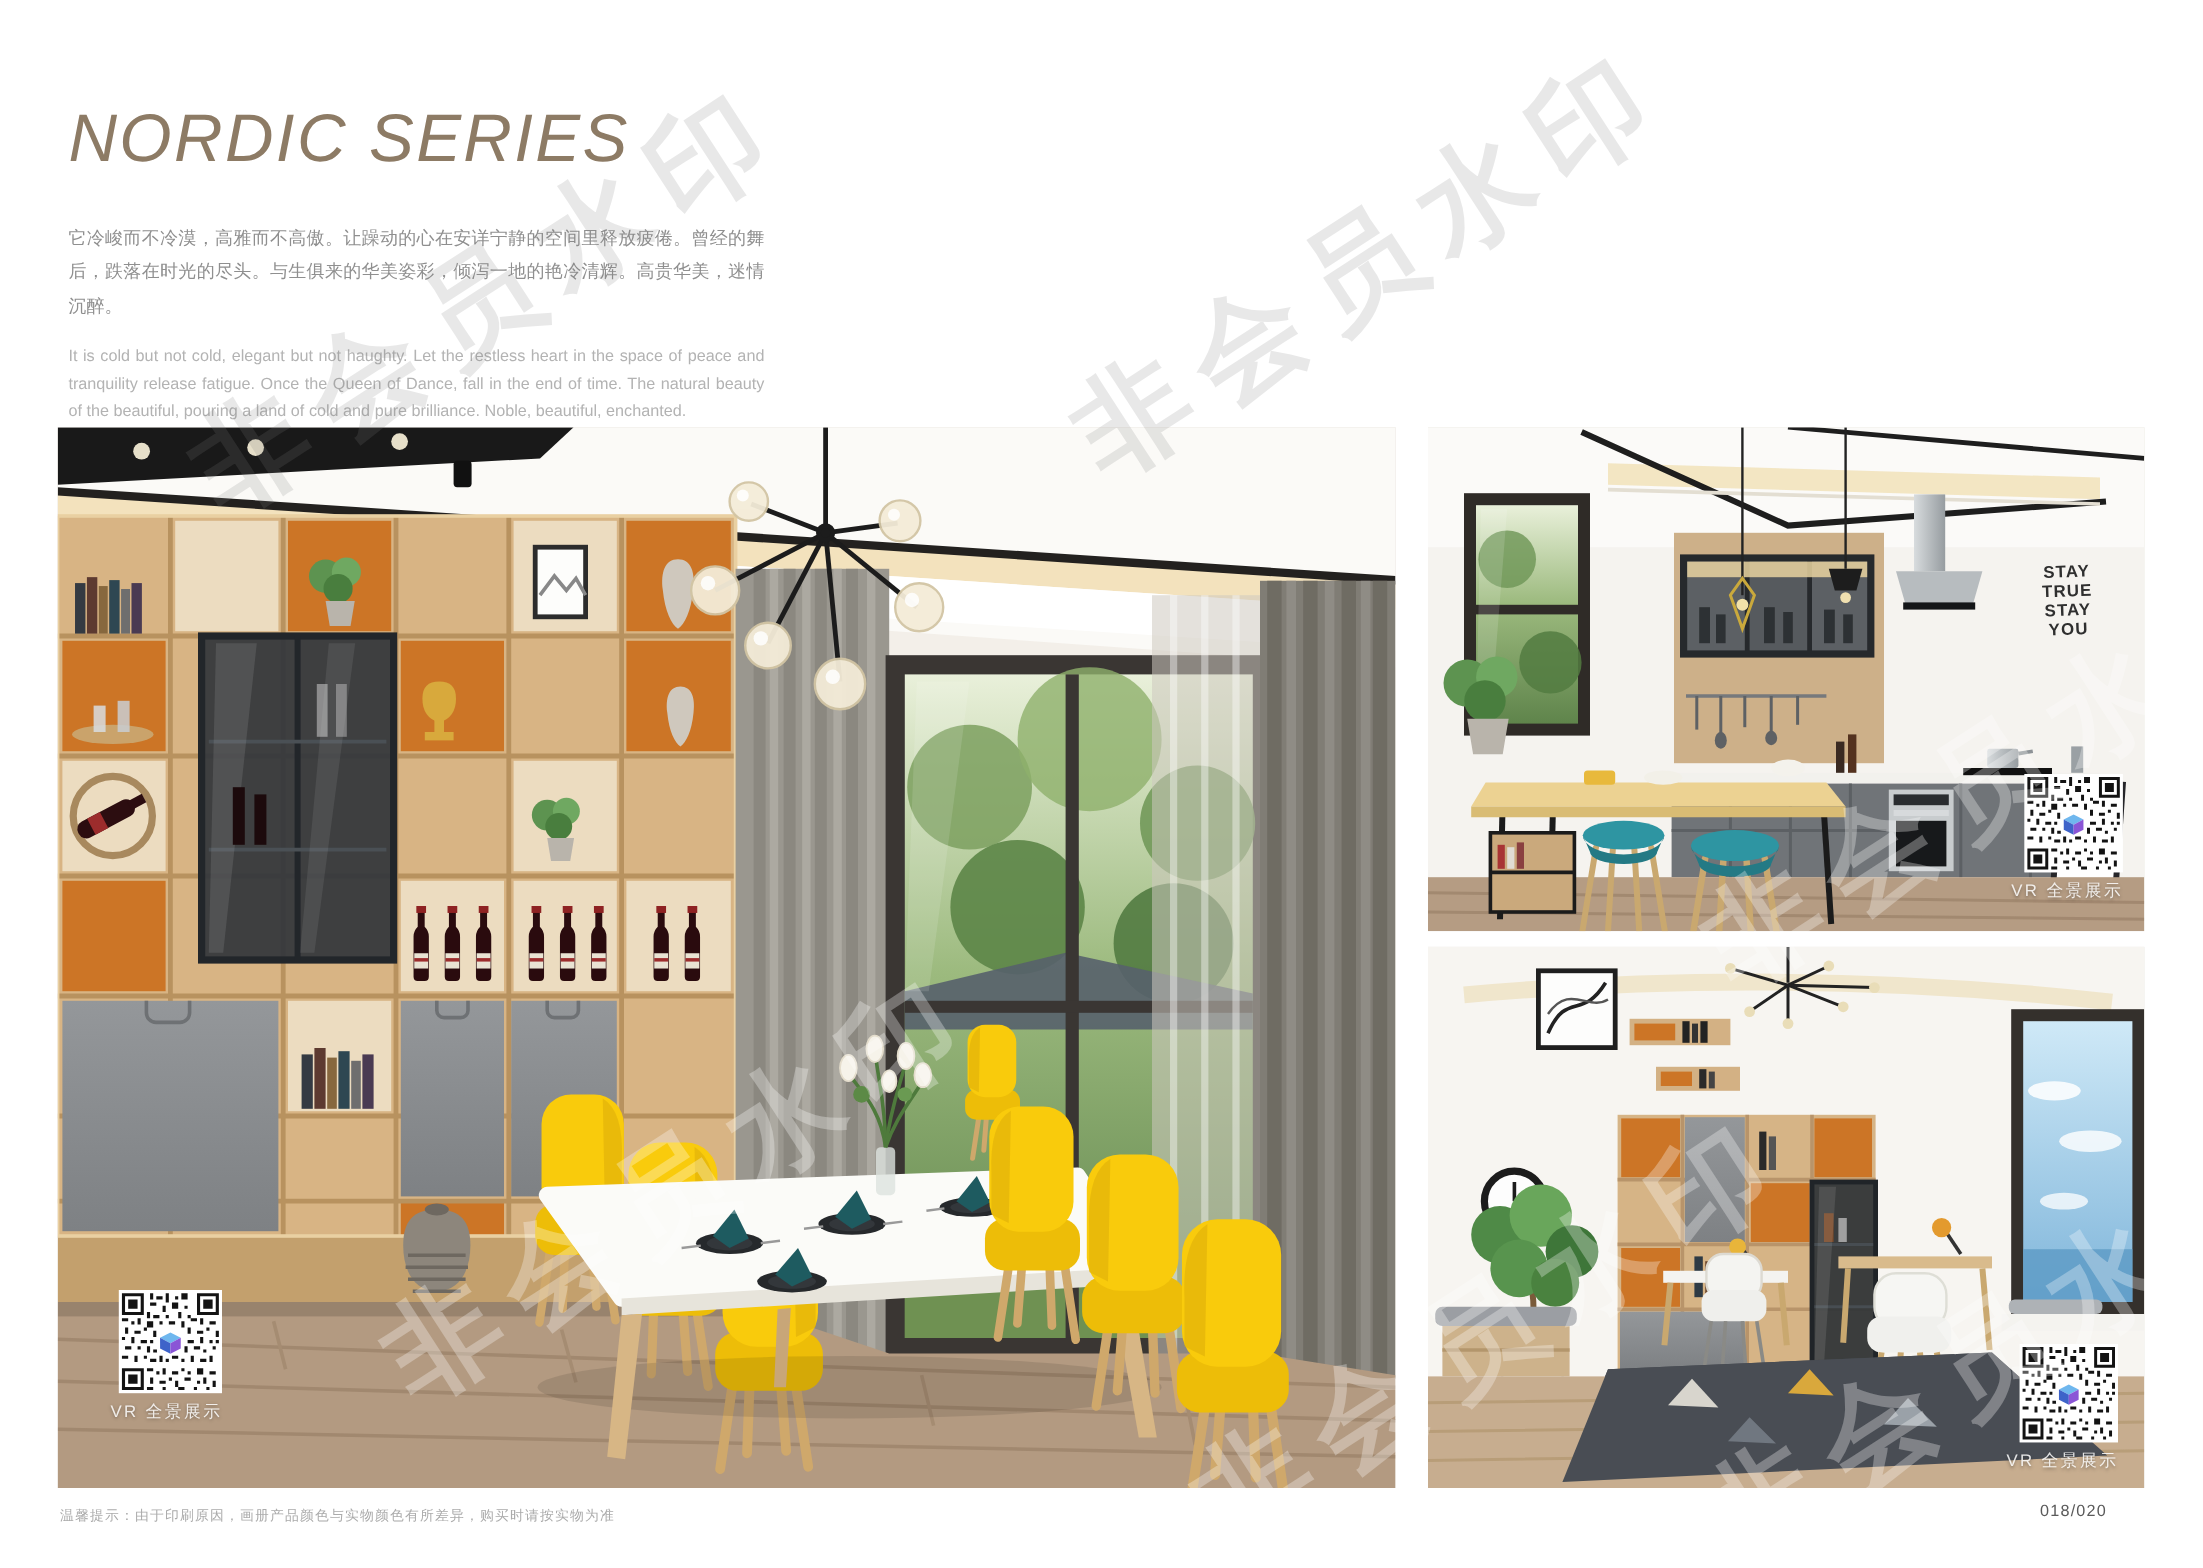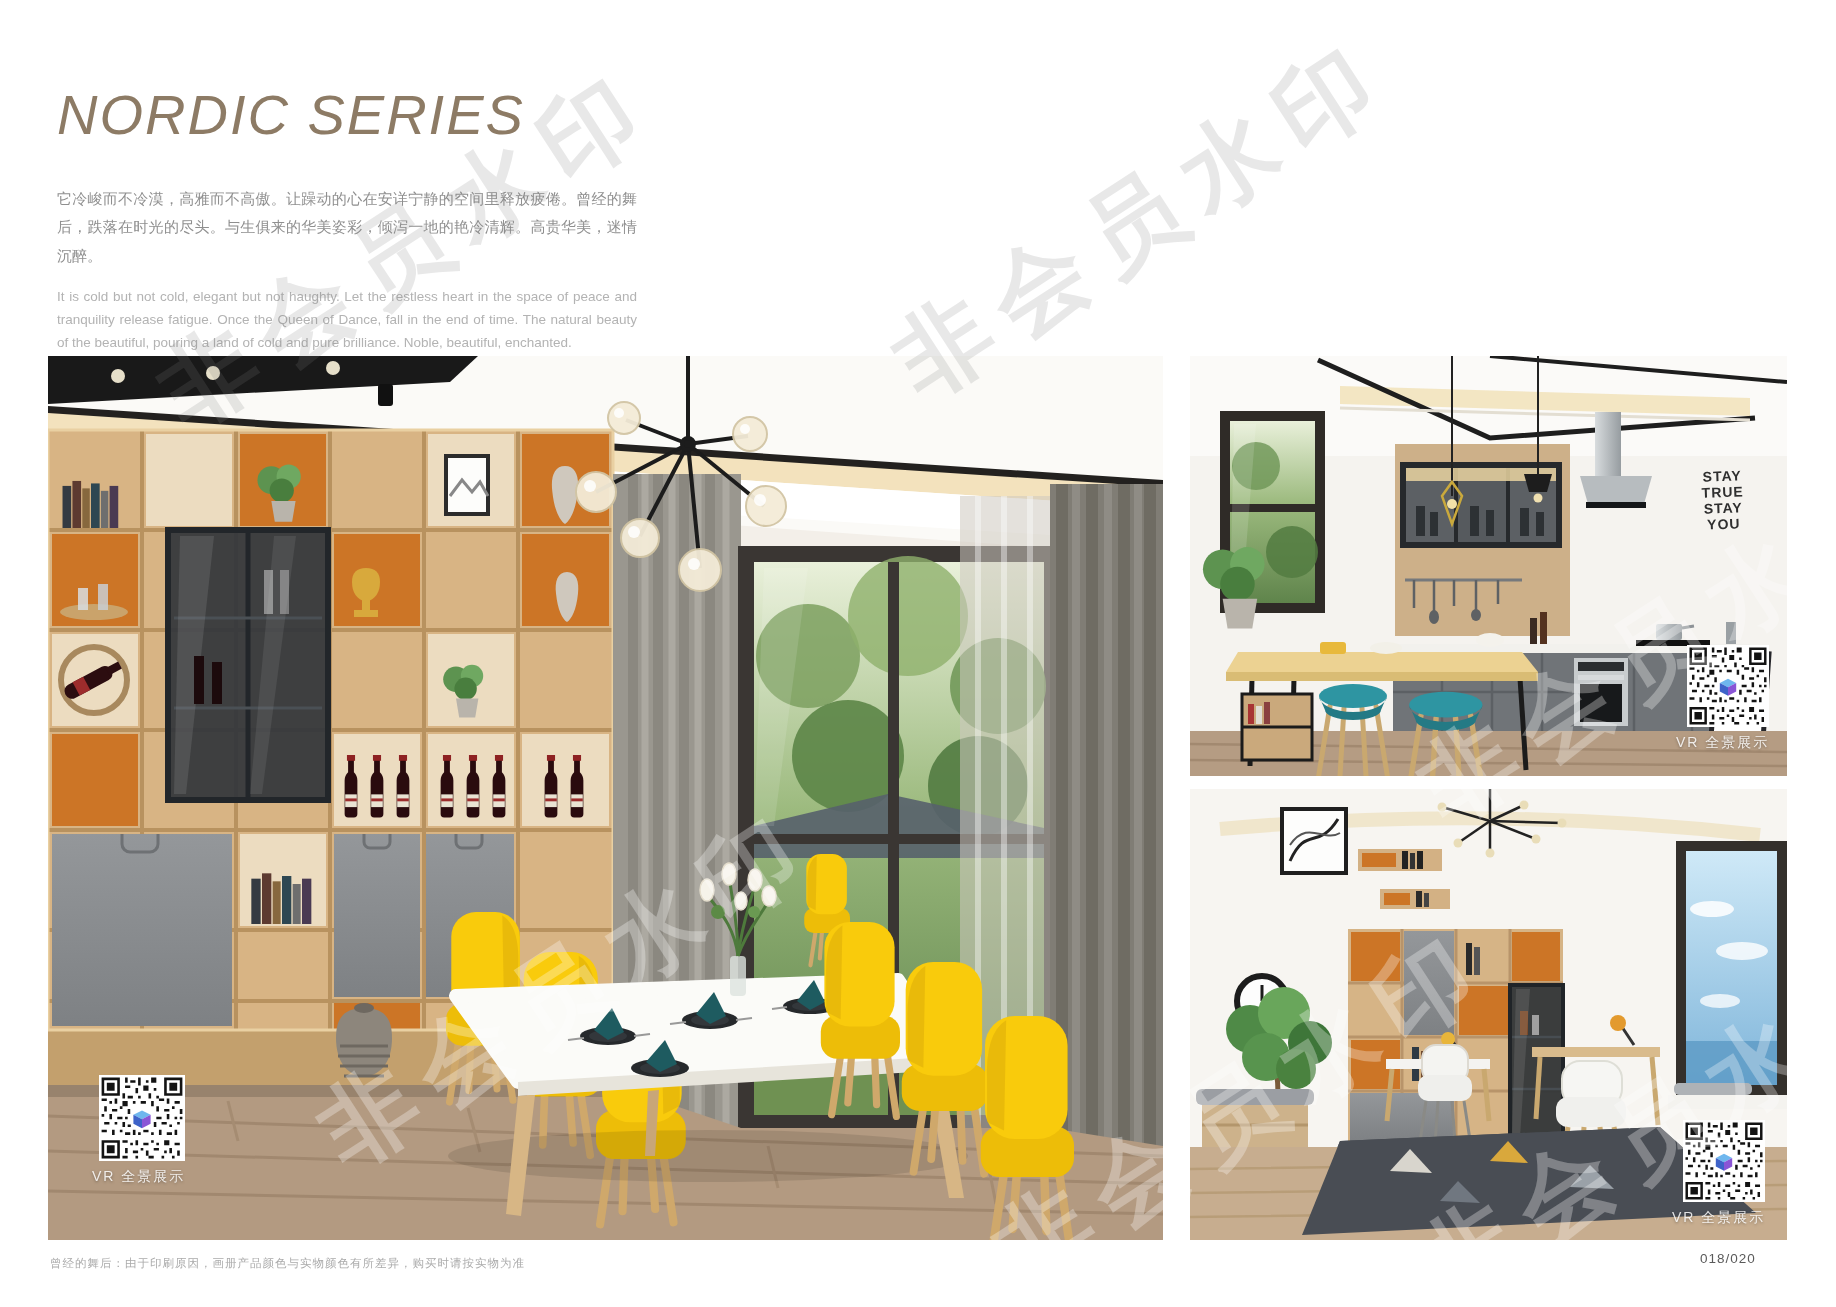--- a/index.html
+++ b/index.html
@@ -723,15 +723,15 @@
     </div>
   </div>
 
   <div class="wm wm-gray wm1">非会员水印</div>
   <div class="wm wm-gray wm2">非会员水印</div>
   <div class="wm wm-white wm3">非会员水印</div>
   <div class="wm wm-white wm4">非会员水印</div>
   <div class="wm wm-white wm5">非会员水印</div>
   <div class="wm wm-white wm6">非会员水印</div>
 
-  <div class="footer-note">曾经的舞后：由于印刷原因，画册产品颜色与实物颜色有所差异，购买时请按实物为准</div>
+  <div class="footer-note">温馨提示：由于印刷原因，画册产品颜色与实物颜色有所差异，购买时请按实物为准</div>
   <div class="page-num">018/020</div>
 </div>
 
 </body></html>

